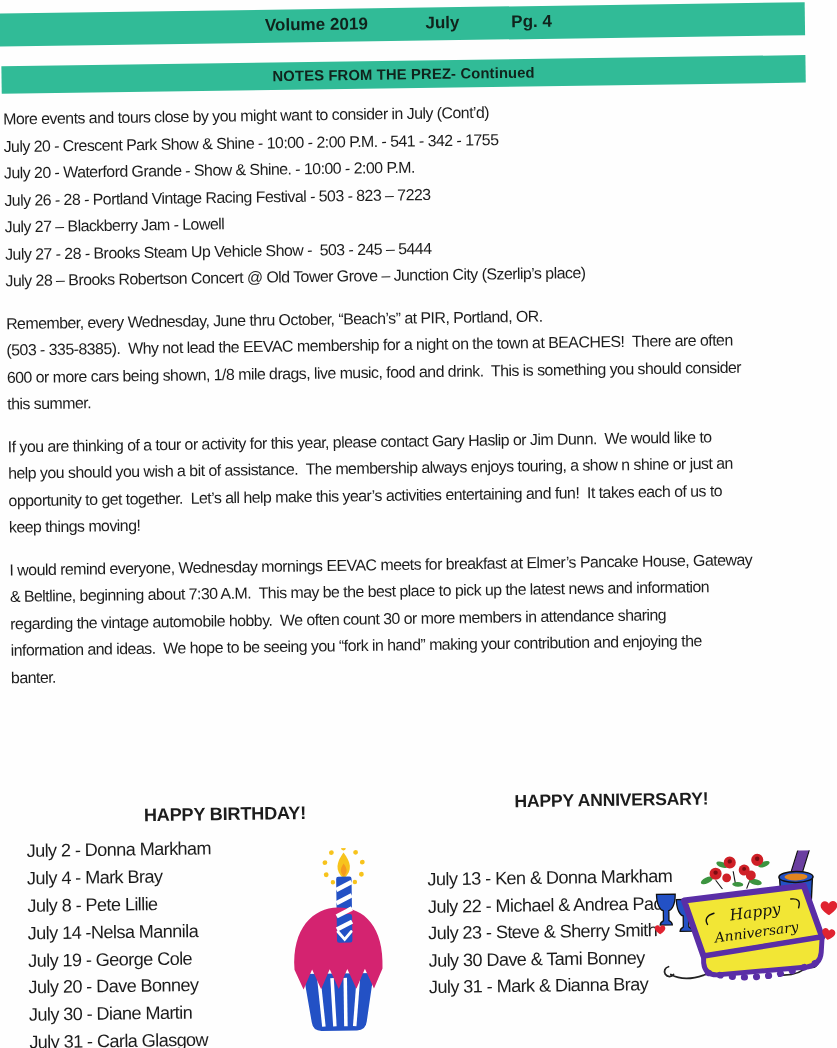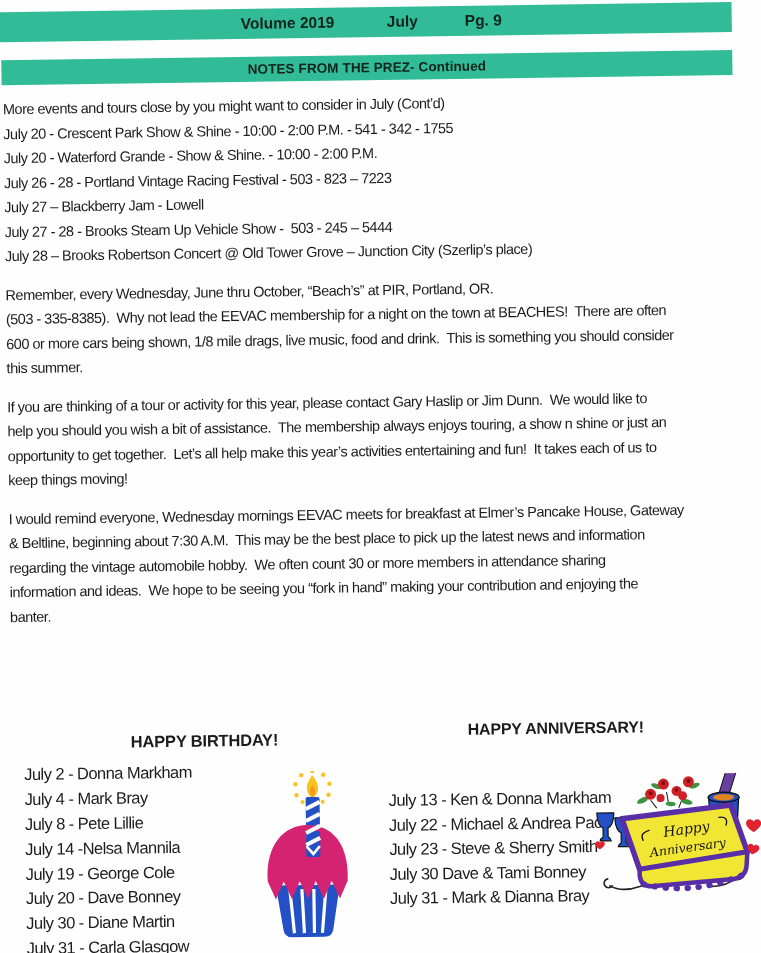--- a/index.html
+++ b/index.html
@@ -43,21 +43,21 @@
   .f-bottle{fill:var(--bottle-purple);} .f-ice{fill:var(--ice-orange);}
 </style>
 </head>
 <body>
 
 <div class="sheet">
 
   <div class="bar-top">
     <span class="vol">Volume 2019</span>
     <span class="mon">July</span>
-    <span class="pg">Pg. 9</span>
+    <span class="pg">Pg. 4</span>
   </div>
 
   <div class="bar-notes">NOTES FROM THE PREZ- Continued</div>
 
   <section class="bodytext">
     <div class="line">More events and tours close by you might want to consider in July (Cont’d)</div>
     <div class="line">July 20 - Crescent Park Show &amp; Shine - 10:00 - 2:00 P.M. - 541 - 342 - 1755</div>
     <div class="line">July 20 - Waterford Grande - Show &amp; Shine. - 10:00 - 2:00 P.M.</div>
     <div class="line">July 26 - 28 - Portland Vintage Racing Festival - 503 - 823 – 7223</div>
     <div class="line">July 27 – Blackberry Jam - Lowell</div>

